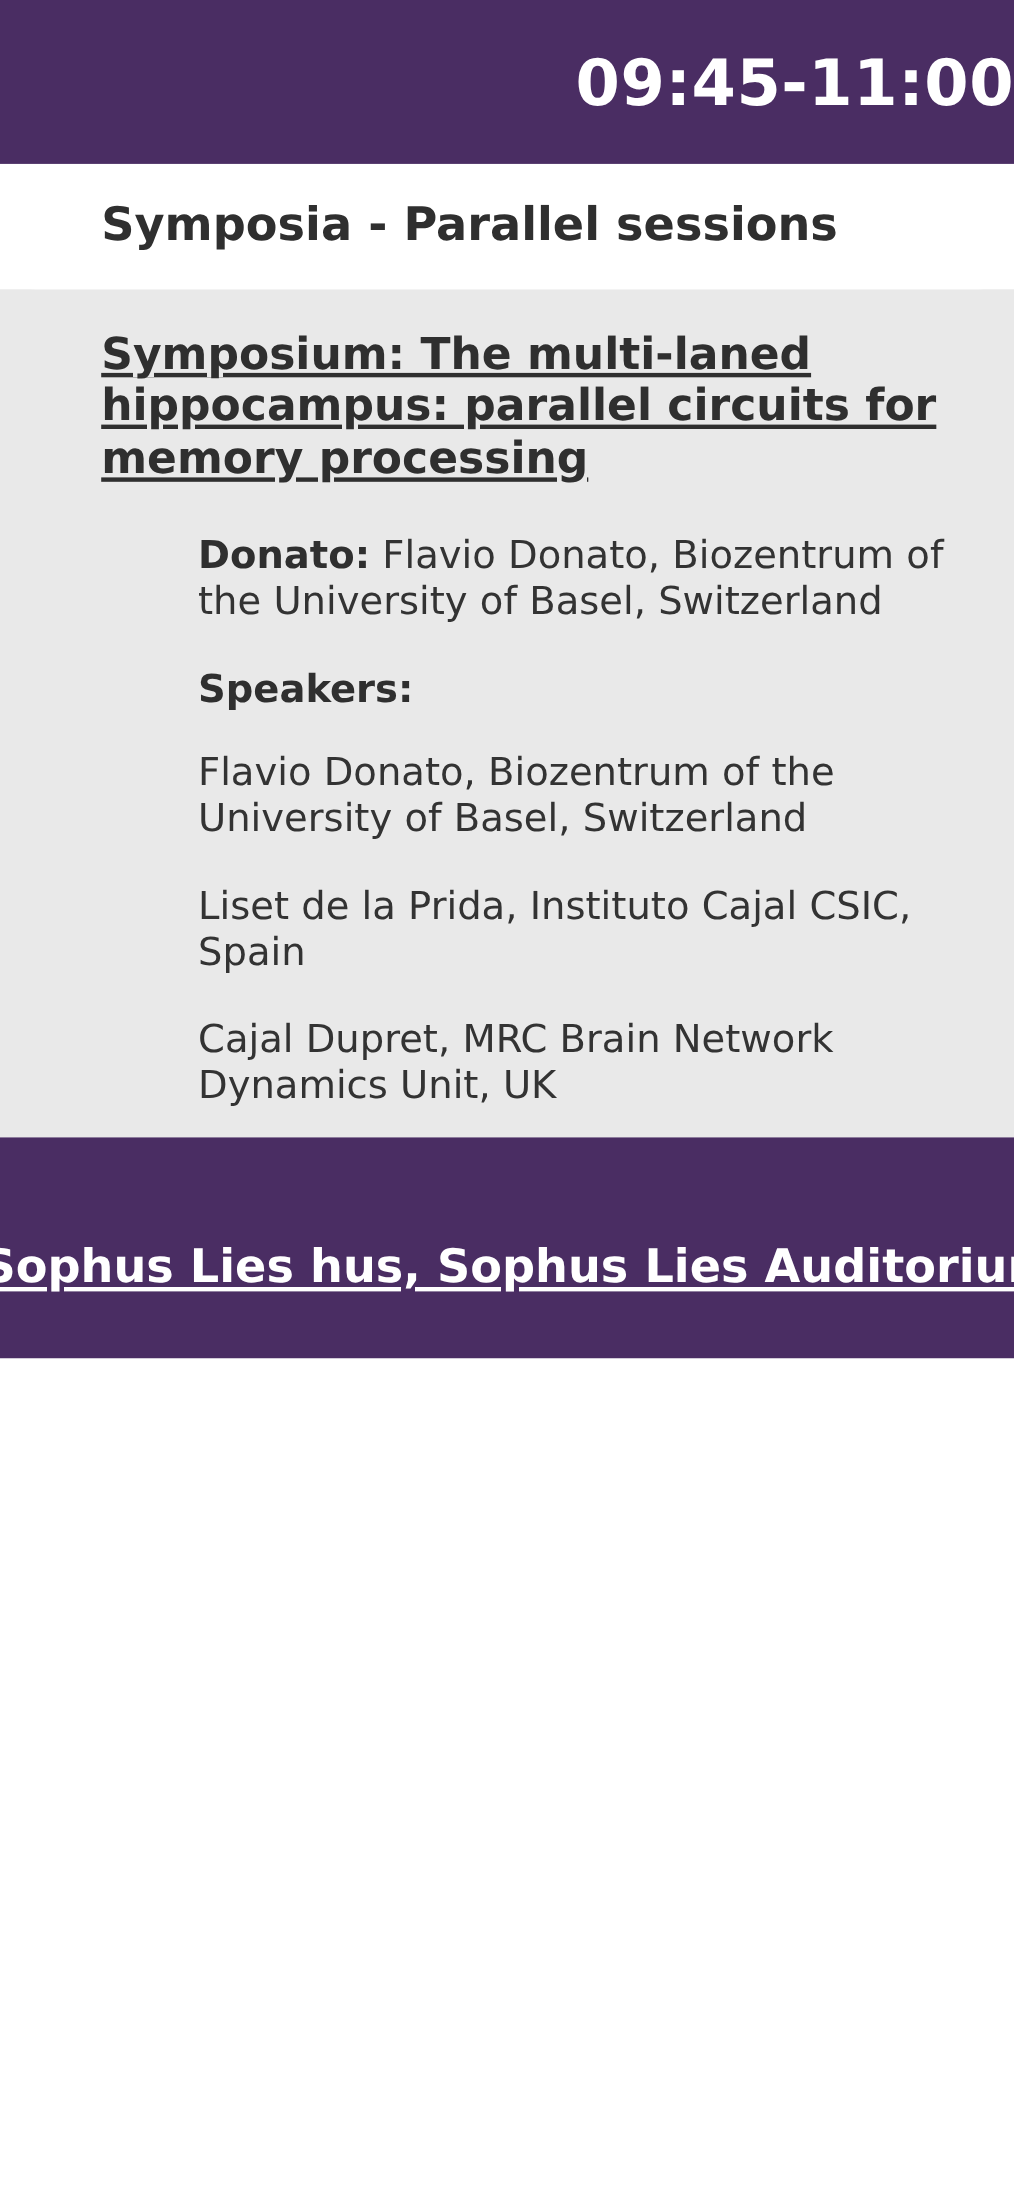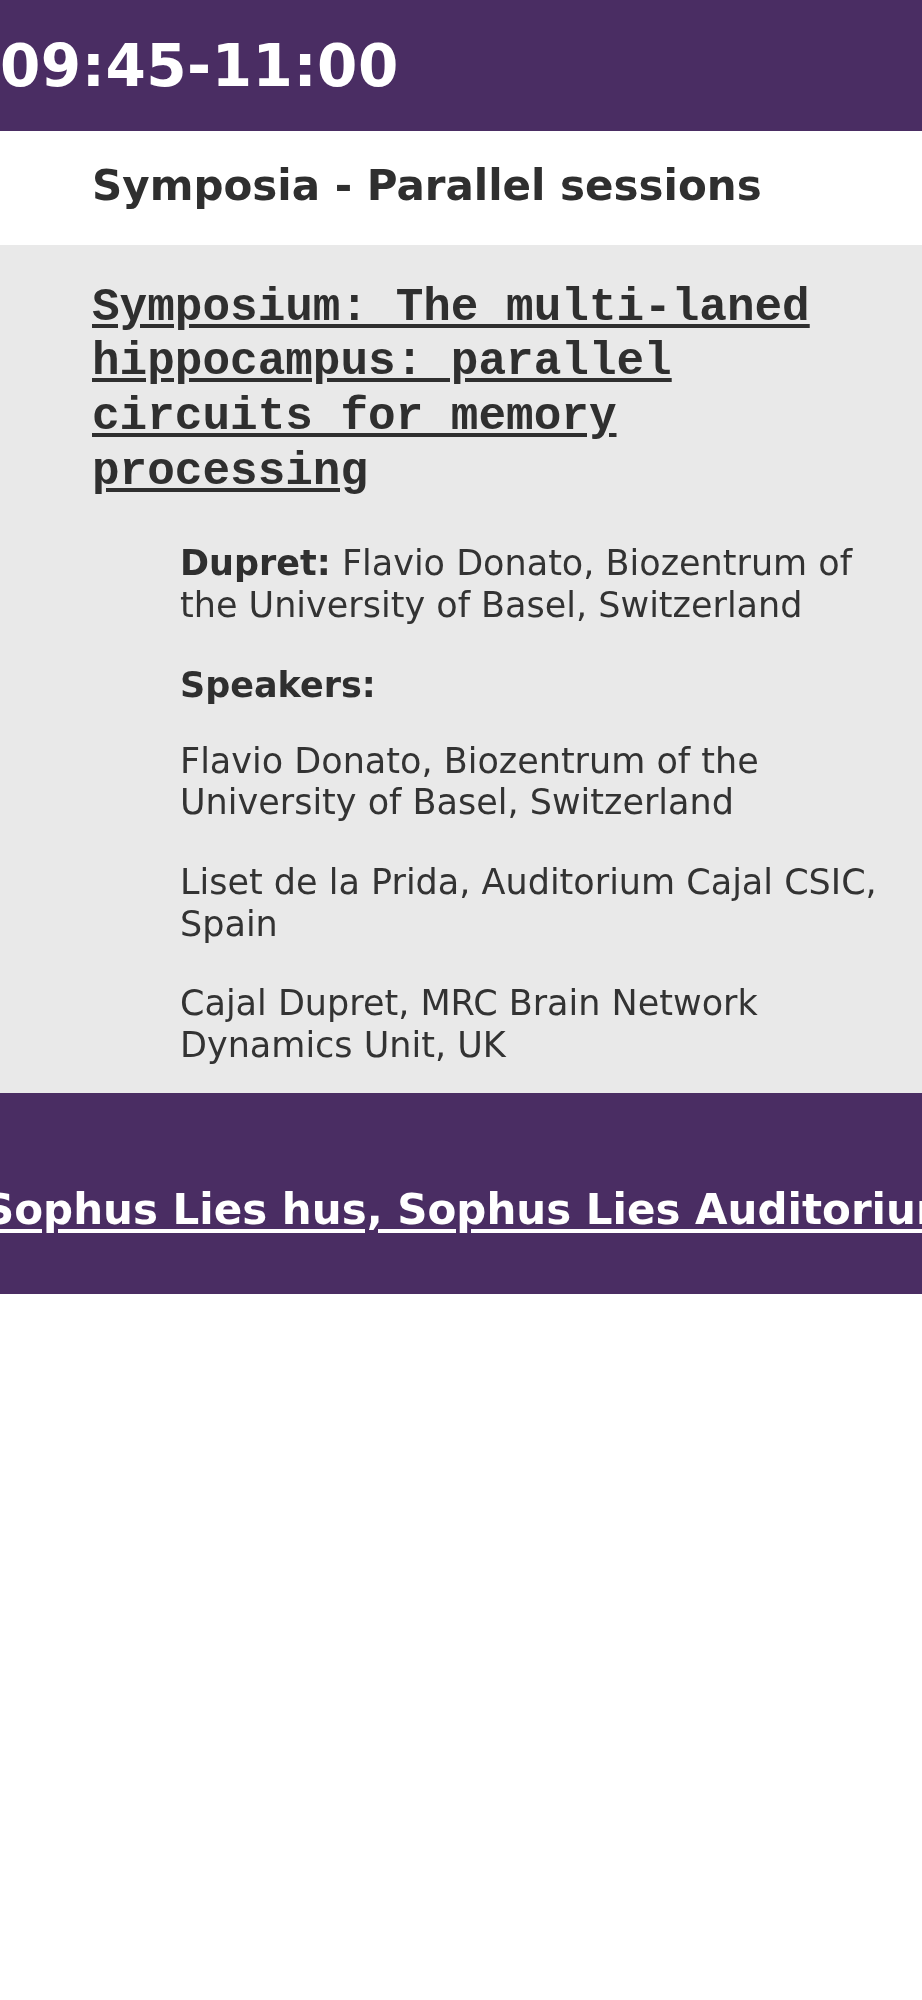--- a/index.html
+++ b/index.html
@@ -18,24 +18,24 @@
     position: relative;
     width: 922px;
     height: 2000px;
     background: #ffffff;
     box-sizing: border-box;
   }
 
   
   .time-band {
     background: #4a2d63;
-    height: 131px;
+    height: 149px;
     display: flex;
     align-items: center;
-    justify-content: flex-start;
+    justify-content: flex-end;
   }
   .time-band .time-text {
     color: #ffffff;
     font-size: 58px;
     font-weight: bold;
     letter-spacing: 0.5px;
     line-height: 1;
   }
 
   
@@ -56,30 +56,29 @@
   }
 
   
   .session-body {
     background: #e9e9e9;
     padding: 36px 0 26px 0;
   }
 
   .symposium-title {
     color: #2f2f2f;
-    font-size: 46px;
+    font-size: 40px;
     font-weight: bold;
     line-height: 1.19;
     text-decoration: underline;
     text-underline-offset: 4px;
     padding: 0 60px 0 92px;
     margin: 0 0 44px 0;
     display: block;
     cursor: pointer;
-    font-family: Liberation Mono, monospace;
   }
 
   .details {
     padding: 0 40px 0 180px;
   }
 
   .detail-block {
     color: #333333;
     font-size: 35px;
     line-height: 1.19;
@@ -136,28 +135,28 @@
     <div class="session-type-text">Symposia - Parallel sessions</div>
   </div>
 
   <div class="session-body">
 
     <a class="symposium-title">Symposium: The multi-laned hippocampus: parallel circuits for memory processing</a>
 
     <div class="details">
 
       <div class="detail-block">
-        <span class="lbl">Dupret:</span><span> Flavio Donato, Biozentrum of the University of Basel, Switzerland</span>
+        <span class="lbl">Donato:</span><span> Flavio Donato, Biozentrum of the University of Basel, Switzerland</span>
       </div>
 
       <div class="speakers-label">Speakers:</div>
 
       <div class="detail-block">Flavio Donato, Biozentrum of the University of Basel, Switzerland</div>
 
-      <div class="detail-block">Liset de la Prida, Auditorium Cajal CSIC, Spain</div>
+      <div class="detail-block">Liset de la Prida, Instituto Cajal CSIC, Spain</div>
 
       <div class="detail-block">Cajal Dupret, MRC Brain Network Dynamics Unit, UK</div>
 
     </div>
   </div>
 
   <div class="venue-band">
     <a class="venue-link">Sophus Lies hus, Sophus Lies Auditorium</a>
   </div>
 

